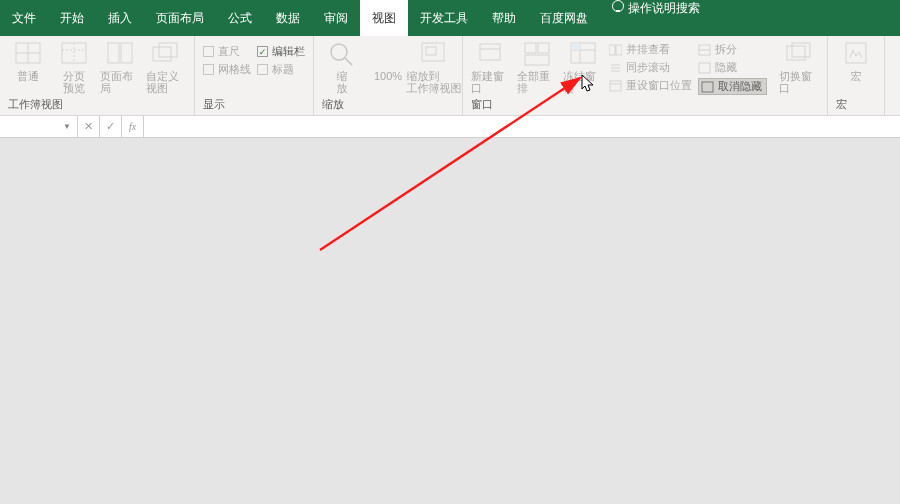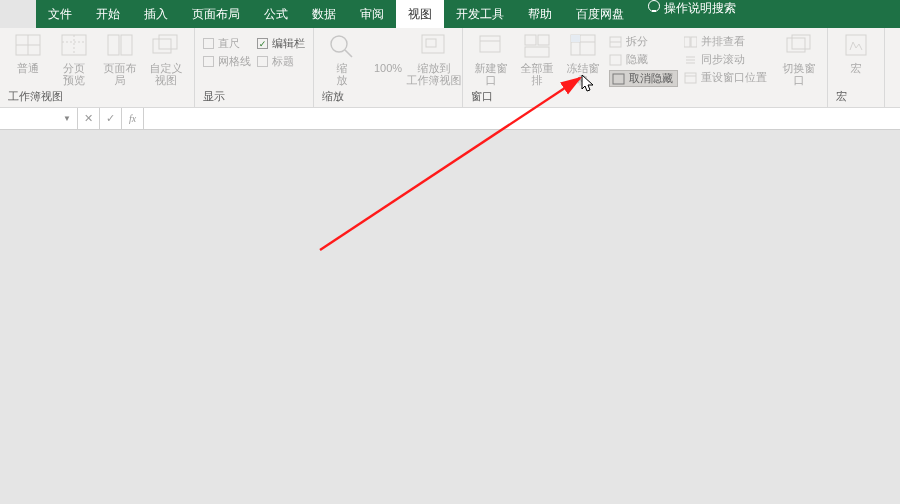--- a/index.html
+++ b/index.html
@@ -1,31 +1,31 @@
 <!DOCTYPE html>
 <html><head>
 <meta charset="utf-8">
 <style>
   *{box-sizing:border-box;margin:0;padding:0;font-family:"Microsoft YaHei","PingFang SC",sans-serif;}
   body{width:900px;height:504px;background:#e5e5e5;overflow:hidden;position:relative;}
   
-  .menubar{height:28px;background:#1e7145;display:flex;align-items:stretch;color:#fff;font-size:12px;margin-left:36px;}
+  .menubar{height:36px;background:#1e7145;display:flex;align-items:stretch;color:#fff;font-size:12px;}
   .menubar .tab{padding:0 12px;display:flex;align-items:center;cursor:default;white-space:nowrap;}
   .menubar .tab.active{background:#ffffff;color:#333;}
   .menubar .search{display:flex;align-items:flex-start;padding:0 12px;gap:4px;}
   .menubar .bulb{width:12px;height:12px;border:1.2px solid #fff;border-radius:50% 50% 48% 48%;position:relative;}
   .menubar .bulb::after{content:"";position:absolute;left:3px;top:9px;width:4px;height:2px;background:#fff;}
   
   .ribbon{height:80px;background:#f3f2f1;display:flex;border-bottom:1px solid #d9d9d9;}
   .group{border-right:1px solid #d9d9d9;padding:4px 8px 0;display:flex;flex-direction:column;align-items:center;justify-content:space-between;}
   .group .body{display:flex;align-items:flex-start;gap:6px;flex:1;}
   .group .title{font-size:11px;color:#5d5d5d;padding:2px 0 3px;text-align:left;width:100%;}
   .big{display:flex;flex-direction:column;align-items:center;width:40px;gap:2px;}
   .big .ico{width:30px;height:28px;}
-  .big .lbl{font-size:11px;color:#5d5d5d;text-align:center;line-height:12px;}
+  .big .lbl{font-size:11px;color:#5d5d5d;line-height:12px;}
   .dim{opacity:.5}
   .stack{display:flex;flex-direction:column;gap:3px;}
   .check{display:flex;align-items:center;gap:4px;font-size:11px;color:#5d5d5d;}
   .check .box{width:11px;height:11px;border:1px solid #9a9a9a;display:flex;align-items:center;justify-content:center;font-size:9px;color:#2a7a2a;}
   .minirow{display:flex;align-items:center;gap:4px;font-size:11px;color:#5d5d5d;white-space:nowrap;}
   .miniico{width:13px;height:12px;display:inline-block;}
   .hover{background:#d4d2cf;border:1px solid #b7b5b2;padding:0 4px 0 2px;}
   
   .fxbar{height:22px;background:#fff;border-bottom:1px solid #cfcfcf;display:flex;align-items:stretch;font-size:11px;color:#777;}
   .namebox{width:78px;border-right:1px solid #cfcfcf;padding:0 6px;display:flex;align-items:center;justify-content:flex-end;}
@@ -172,20 +172,49 @@
       <div class="big dim">
         <svg class="ico" viewBox="0 0 30 28">
             <rect x="3" y="3" width="24" height="20" fill="none" stroke="#b7b5b2"></rect>
             <line x1="3" y1="10" x2="27" y2="10" stroke="#b7b5b2"></line>
             <line x1="12" y1="3" x2="12" y2="23" stroke="#b7b5b2"></line>
             <rect x="3" y="3" width="9" height="7" fill="#d8e6f3"></rect>
           </svg>
         <div class="lbl">冻结窗格</div>
       </div>
 
+      <div class="stack dim" style="padding-top:2px;">
+        <div class="minirow">
+          <span class="miniico">
+              <svg width="13" height="12">
+                <rect x="0" y="1" width="6" height="10" fill="none" stroke="#b7b5b2"></rect>
+                <rect x="7" y="1" width="6" height="10" fill="none" stroke="#b7b5b2"></rect>
+              </svg>
+            </span>
+          <span>并排查看</span>
+        </div>
+        <div class="minirow">
+          <span class="miniico">
+              <svg width="13" height="12">
+                <path d="M2 3h9M2 6h9M2 9h9" stroke="#b7b5b2"></path>
+              </svg>
+            </span>
+          <span>同步滚动</span>
+        </div>
+        <div class="minirow">
+          <span class="miniico">
+              <svg width="13" height="12">
+                <rect x="1" y="1" width="11" height="10" fill="none" stroke="#b7b5b2"></rect>
+                <path d="M1 4h11" stroke="#b7b5b2"></path>
+              </svg>
+            </span>
+          <span>重设窗口位置</span>
+        </div>
+      </div>
+
       <div class="stack" style="padding-top:2px;">
         <div class="minirow dim">
           <span class="miniico">
               <svg width="13" height="12">
                 <rect x="1" y="1" width="11" height="10" fill="none" stroke="#b7b5b2"></rect>
                 <line x1="1" y1="6" x2="12" y2="6" stroke="#b7b5b2"></line>
               </svg>
             </span>
           <span>拆分</span>
         </div>
@@ -197,49 +226,20 @@
             </span>
           <span>隐藏</span>
         </div>
         <div class="minirow hover">
           <span class="miniico">
               <svg width="13" height="12">
                 <rect x="1" y="1" width="11" height="10" fill="none" stroke="#7a7a7a"></rect>
               </svg>
             </span>
           <span>取消隐藏</span>
-        </div>
-      </div>
-
-      <div class="stack dim" style="padding-top:2px;">
-        <div class="minirow">
-          <span class="miniico">
-              <svg width="13" height="12">
-                <rect x="0" y="1" width="6" height="10" fill="none" stroke="#b7b5b2"></rect>
-                <rect x="7" y="1" width="6" height="10" fill="none" stroke="#b7b5b2"></rect>
-              </svg>
-            </span>
-          <span>并排查看</span>
-        </div>
-        <div class="minirow">
-          <span class="miniico">
-              <svg width="13" height="12">
-                <path d="M2 3h9M2 6h9M2 9h9" stroke="#b7b5b2"></path>
-              </svg>
-            </span>
-          <span>同步滚动</span>
-        </div>
-        <div class="minirow">
-          <span class="miniico">
-              <svg width="13" height="12">
-                <rect x="1" y="1" width="11" height="10" fill="none" stroke="#b7b5b2"></rect>
-                <path d="M1 4h11" stroke="#b7b5b2"></path>
-              </svg>
-            </span>
-          <span>重设窗口位置</span>
         </div>
       </div>
 
       <div class="big dim" style="margin-left:6px;">
         <svg class="ico" viewBox="0 0 30 28">
             <rect x="3" y="6" width="18" height="14" fill="none" stroke="#b7b5b2"></rect>
             <rect x="8" y="3" width="18" height="14" fill="none" stroke="#b7b5b2"></rect>
           </svg>
         <div class="lbl">切换窗口</div>
       </div>

